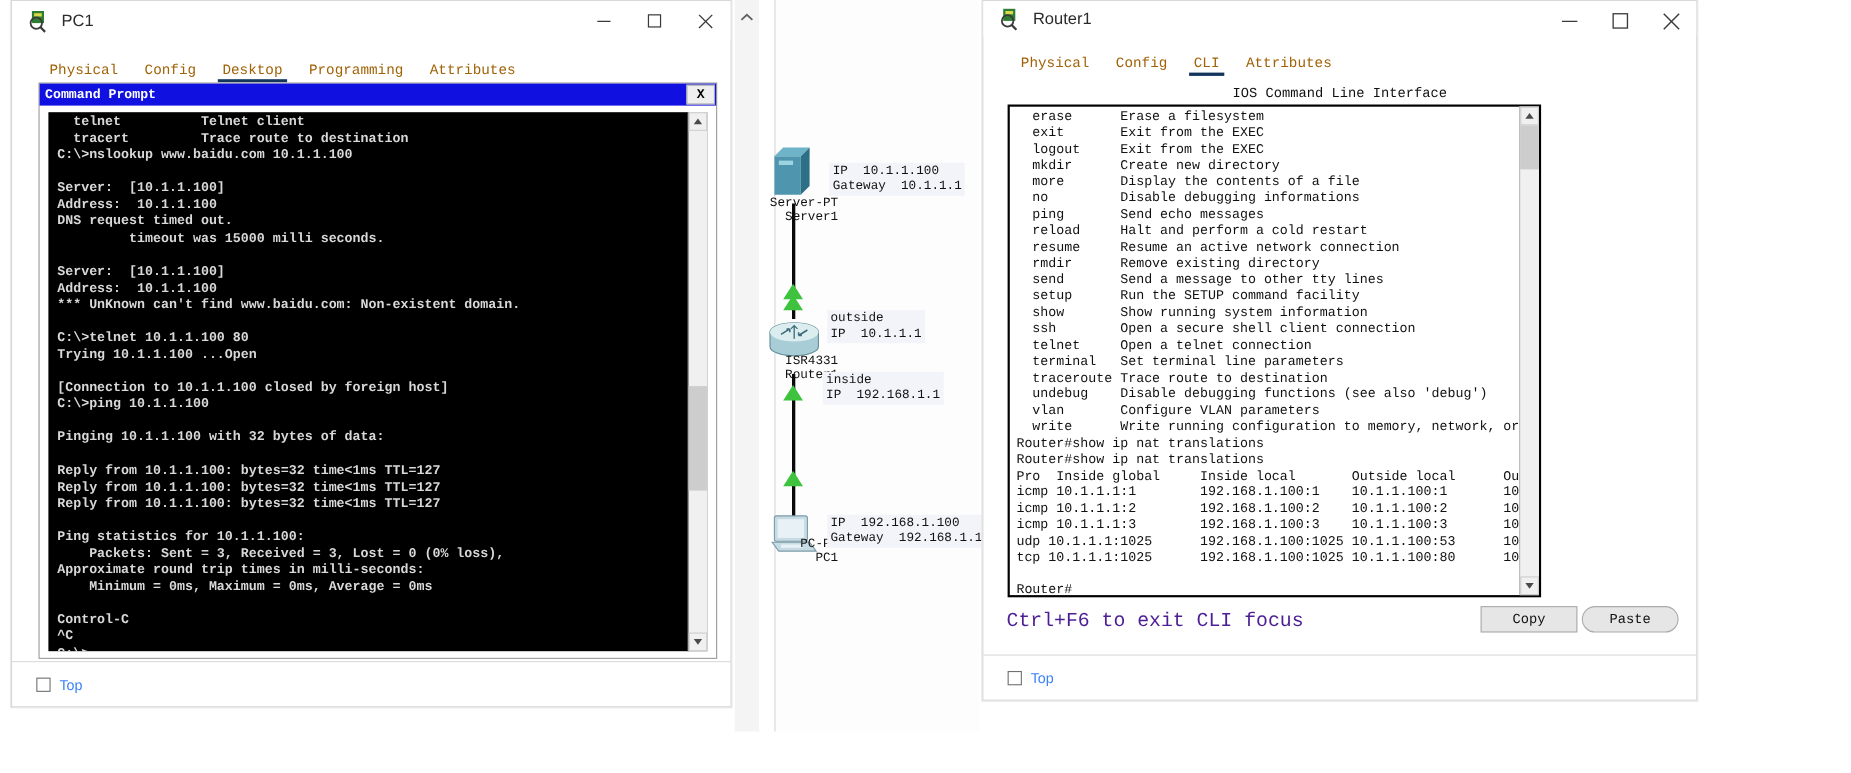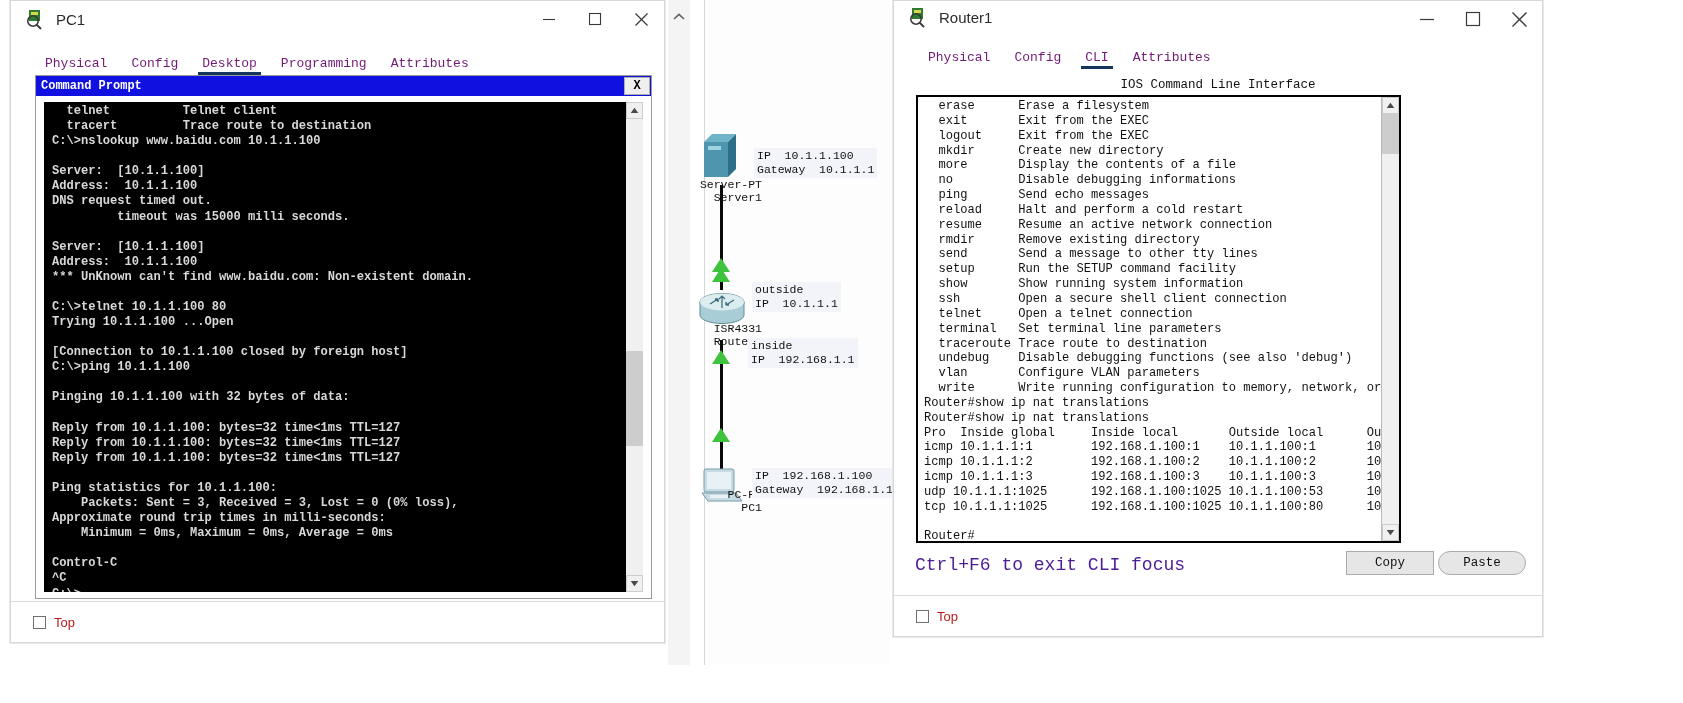--- a/index.html
+++ b/index.html
@@ -34,21 +34,21 @@
   .win-btn{
     width:46px;height:36px;display:flex;align-items:center;justify-content:center;
     font-size:14px;color:#3a3a3a;
   }
   .win-btn svg{display:block;}
 
   .tabstrip{
     height:26px;margin:0 0 0 22px;
     display:flex;align-items:flex-end;
     font-family:"Liberation Mono", monospace;
-    font-size:13px;color:#701a75;
+    font-size:13px;color:#a16207;
     background:transparent;
   }
   .tab{
     padding:3px 12px 4px 12px;position:relative;white-space:nowrap;
     background:#ffffff;
   }
   .tab.active::after{
     content:"";position:absolute;left:8px;right:8px;bottom:0;height:3px;background:#14365c;
   }
 
@@ -94,21 +94,21 @@
   .sc-down{position:absolute;bottom:0;left:0;right:0;}
 
   .bottom-row{
     position:absolute;left:0;right:0;bottom:0;height:40px;
     border-top:1px solid #dadada;display:flex;align-items:center;
   }
   .chk{
     width:13px;height:13px;border:1px solid #707070;background:#fff;
     margin-left:22px;margin-right:8px;flex:none;box-sizing:border-box;
   }
-  .chk-label{font-size:13px;color:#b91c1c;font-family:"Liberation Sans", sans-serif;}
+  .chk-label{font-size:13px;color:#3b82f6;font-family:"Liberation Sans", sans-serif;}
 
   
   #topology{
     position:absolute;left:668px;top:0px;width:222px;height:665px;
     background:#fdfdfd;
   }
   #topo-leftbar{
     position:absolute;left:0;top:0;width:22px;bottom:0;background:#f4f4f4;
     border-right:1px solid #e3e3e3;
   }

